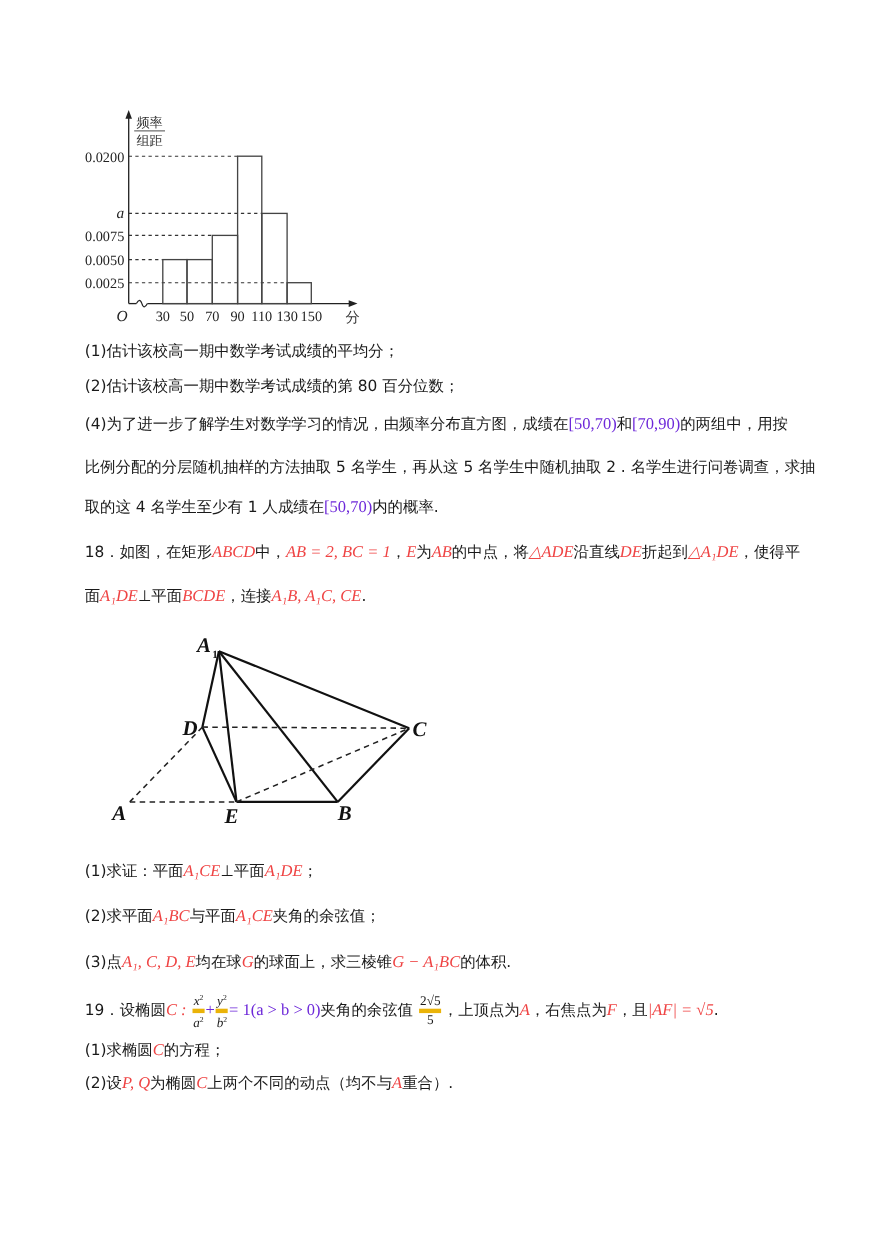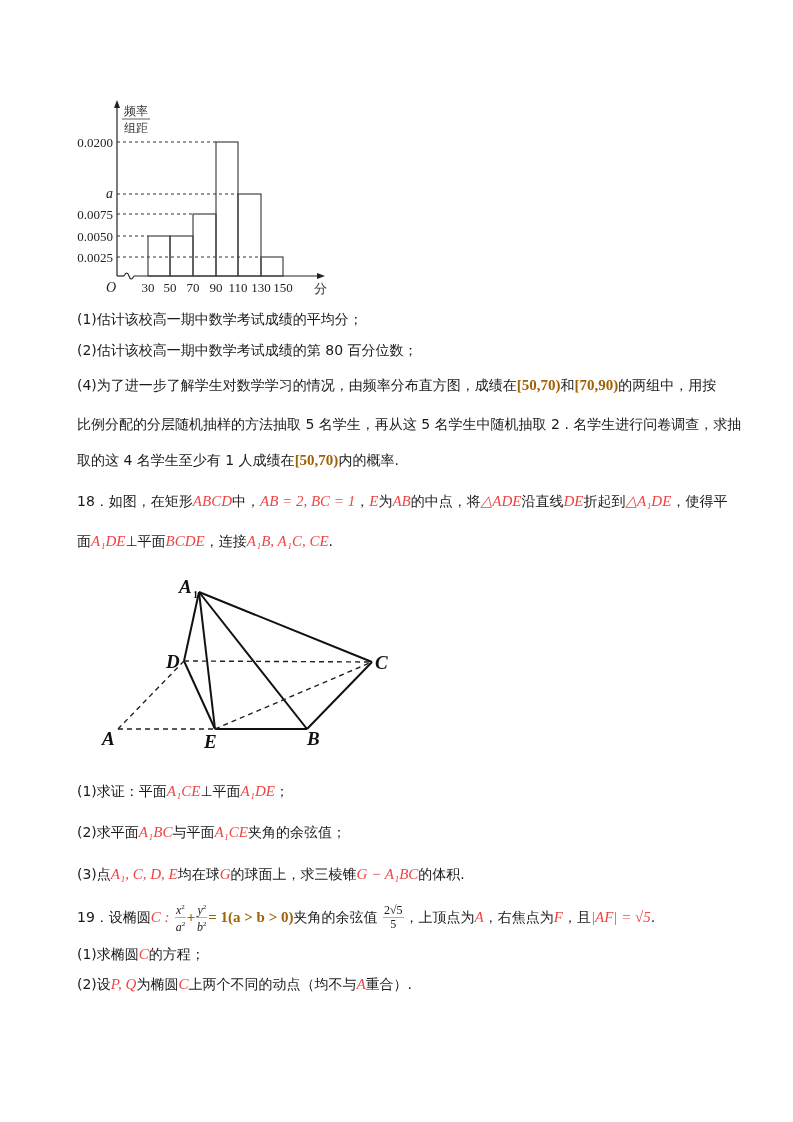--- a/index.html
+++ b/index.html
@@ -1,23 +1,23 @@
 <!DOCTYPE html>
 <html><head>
 <meta charset="utf-8">
 <style>
   html, body { margin: 0; padding: 0; background: #ffffff; }
   body { width: 793px; height: 1122px; position: relative; overflow: hidden;
          font-family: "DejaVu Sans", sans-serif; color: #111; }
   .abs { position: absolute; }
   .line { position: absolute; left: 77px; font-size: 14px; white-space: nowrap; color: #1a1a1a; }
   .m { font-family: "Liberation Serif", serif; font-style: italic; font-size: 15px; color: #ef4444; }
-  .n { font-family: "Liberation Serif", serif; font-size: 15px; color: #a16207; font-weight: bold; }
+  .n { font-family: "Liberation Serif", serif; font-size: 15px; color: #6d28d9; }
   .frac { display: inline-block; vertical-align: middle; text-align: center; font-family: "Liberation Serif", serif; font-size: 12px; line-height: 13px; margin: 0 1px; }
-  .frac .num { display: block; border-bottom: 1px solid #eab308; padding: 0 1px; }
+  .frac .num { display: block; border-bottom: 4px solid #eab308; padding: 0 1px; }
   .frac .den { display: block; }
   .frac i { font-style: italic; }
   .sup { font-size: 7px; vertical-align: 5px; }
   svg text { font-family: "Liberation Serif", serif; }
 </style>
 </head>
 <body>
 
 <svg class="abs" style="left:0;top:0" width="340" height="300" viewBox="0 0 340 300">
 

